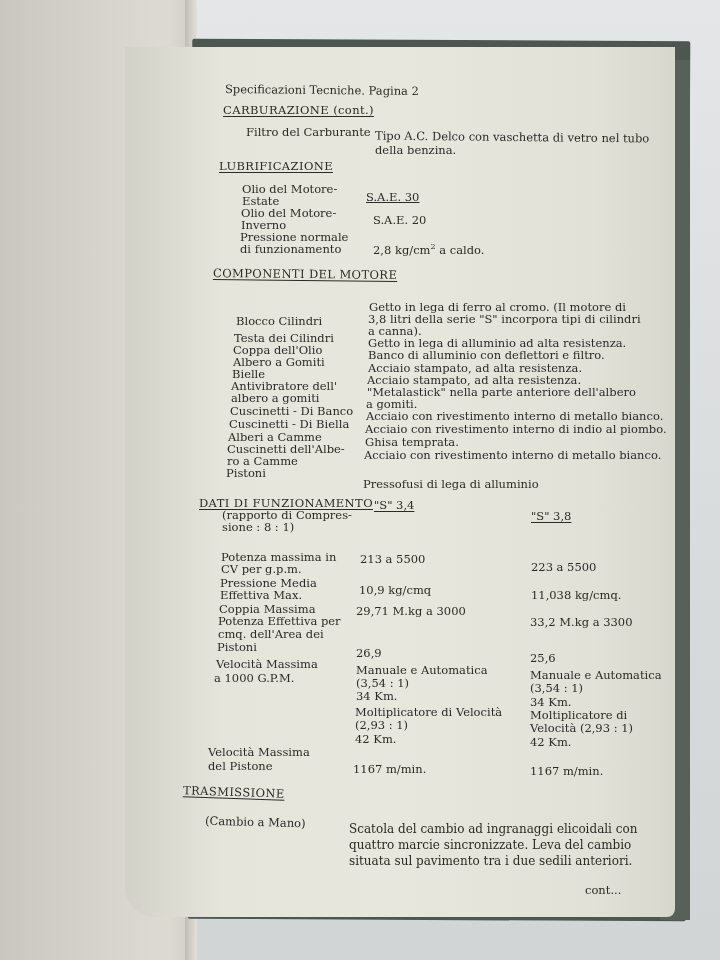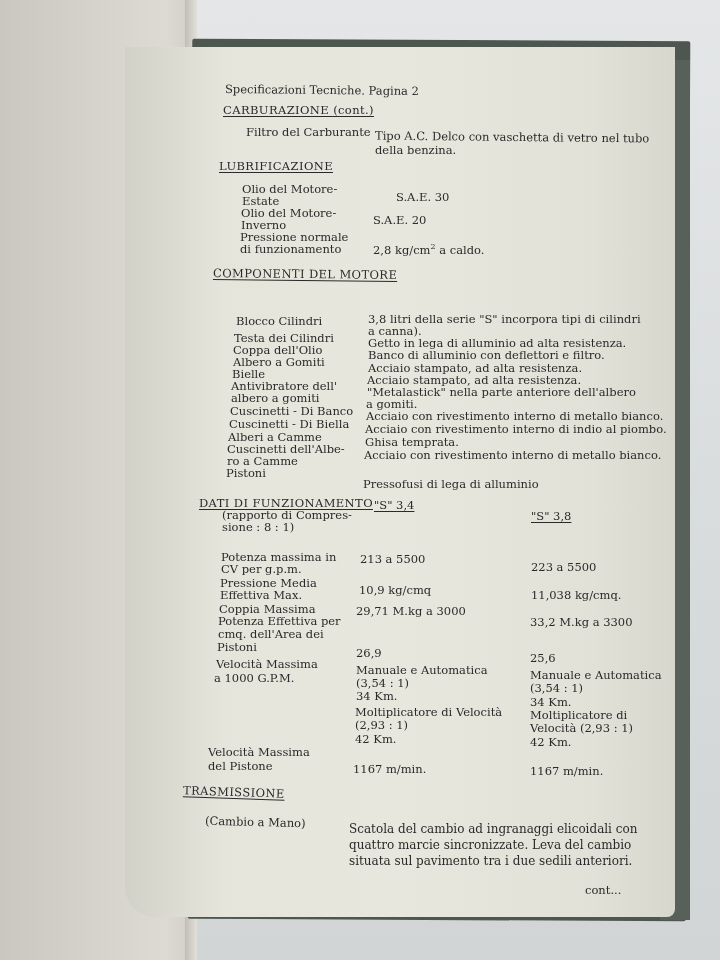--- a/index.html
+++ b/index.html
@@ -42,32 +42,33 @@
   <div class="t" style="left:225px;top:84px;transform:rotate(0.6deg);">Specificazioni Tecniche. Pagina 2</div>
 
   <div class="t u hdr" style="left:223px;top:104px;">CARBURAZIONE (cont.)</div>
   <div class="t" style="left:246px;top:126px;">Filtro del Carburante</div>
   <div class="t" style="left:375px;top:131px;transform:rotate(0.6deg);">Tipo A.C. Delco con vaschetta di vetro nel tubo</div>
   <div class="t" style="left:375px;top:144px;">della benzina.</div>
 
   <div class="t u hdr" style="left:219px;top:160px;">LUBRIFICAZIONE</div>
   <div class="t" style="left:242px;top:183px;">Olio del Motore-</div>
   <div class="t" style="left:242px;top:195px;">Estate</div>
-  <div class="t" style="left:396px;top:191px;">S.A.E. 30</div>
+  <div class="t" style="left:366px;top:191px;text-decoration:underline;">S.A.E. 30</div>
   <div class="t" style="left:241px;top:207px;">Olio del Motore-</div>
   <div class="t" style="left:241px;top:219px;">Inverno</div>
   <div class="t" style="left:373px;top:214px;">S.A.E. 20</div>
   <div class="t" style="left:240px;top:231px;">Pressione normale</div>
   <div class="t" style="left:240px;top:243px;">di funzionamento</div>
   <div class="t" style="left:373px;top:240px;">
     <span>2,8 kg/cm</span><sup style="font-size:8px;">2</sup><span> a caldo.</span>
   </div>
 
   <div class="t u hdr" style="left:213px;top:268px;transform:rotate(0.6deg);">COMPONENTI DEL MOTORE</div>
   <div class="t" style="left:236px;top:291px;margin-top:24px;">Blocco Cilindri</div>
+  <div class="t" style="left:369px;top:301px;">Getto in lega di ferro al cromo. (Il motore di</div>
   <div class="t" style="left:368px;top:313px;">3,8 litri della serie "S" incorpora tipi di cilindri</div>
   <div class="t" style="left:368px;top:325px;">a canna).</div>
   <div class="t" style="left:234px;top:332px;">Testa dei Cilindri</div>
   <div class="t" style="left:368px;top:337px;">Getto in lega di alluminio ad alta resistenza.</div>
   <div class="t" style="left:233px;top:344px;">Coppa dell'Olio</div>
   <div class="t" style="left:368px;top:349px;">Banco di alluminio con deflettori e filtro.</div>
   <div class="t" style="left:233px;top:356px;">Albero a Gomiti</div>
   <div class="t" style="left:368px;top:362px;">Acciaio stampato, ad alta resistenza.</div>
   <div class="t" style="left:232px;top:368px;">Bielle</div>
   <div class="t" style="left:367px;top:374px;">Acciaio stampato, ad alta resistenza.</div>

